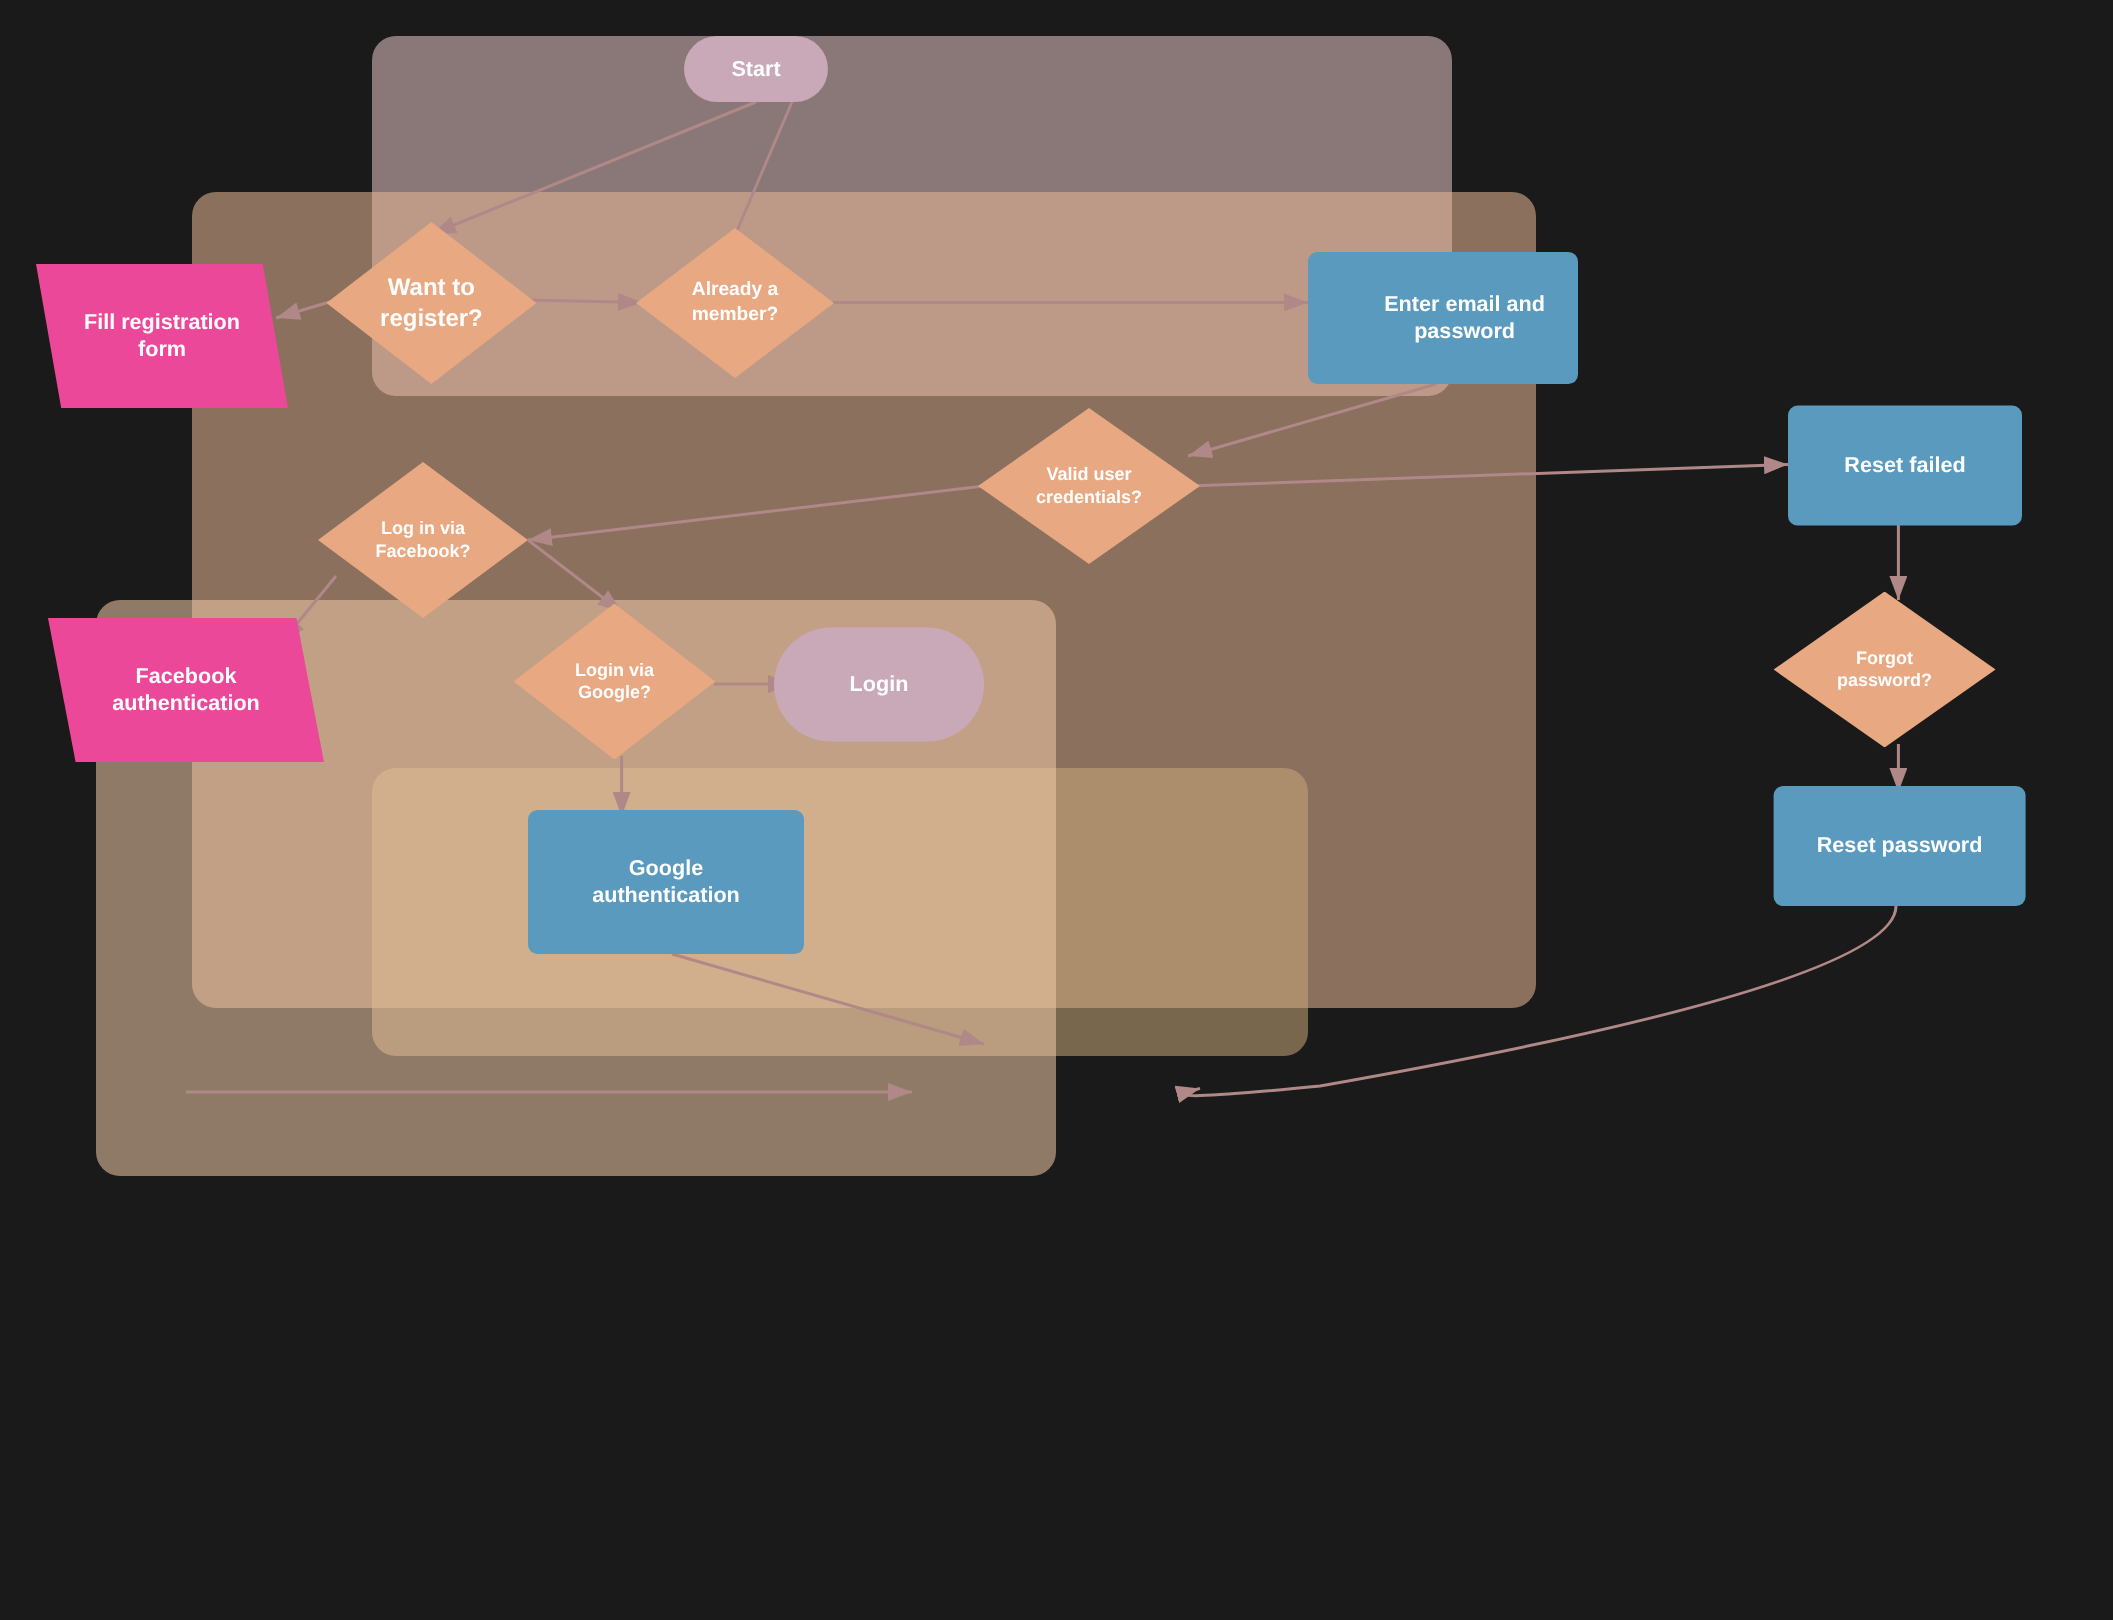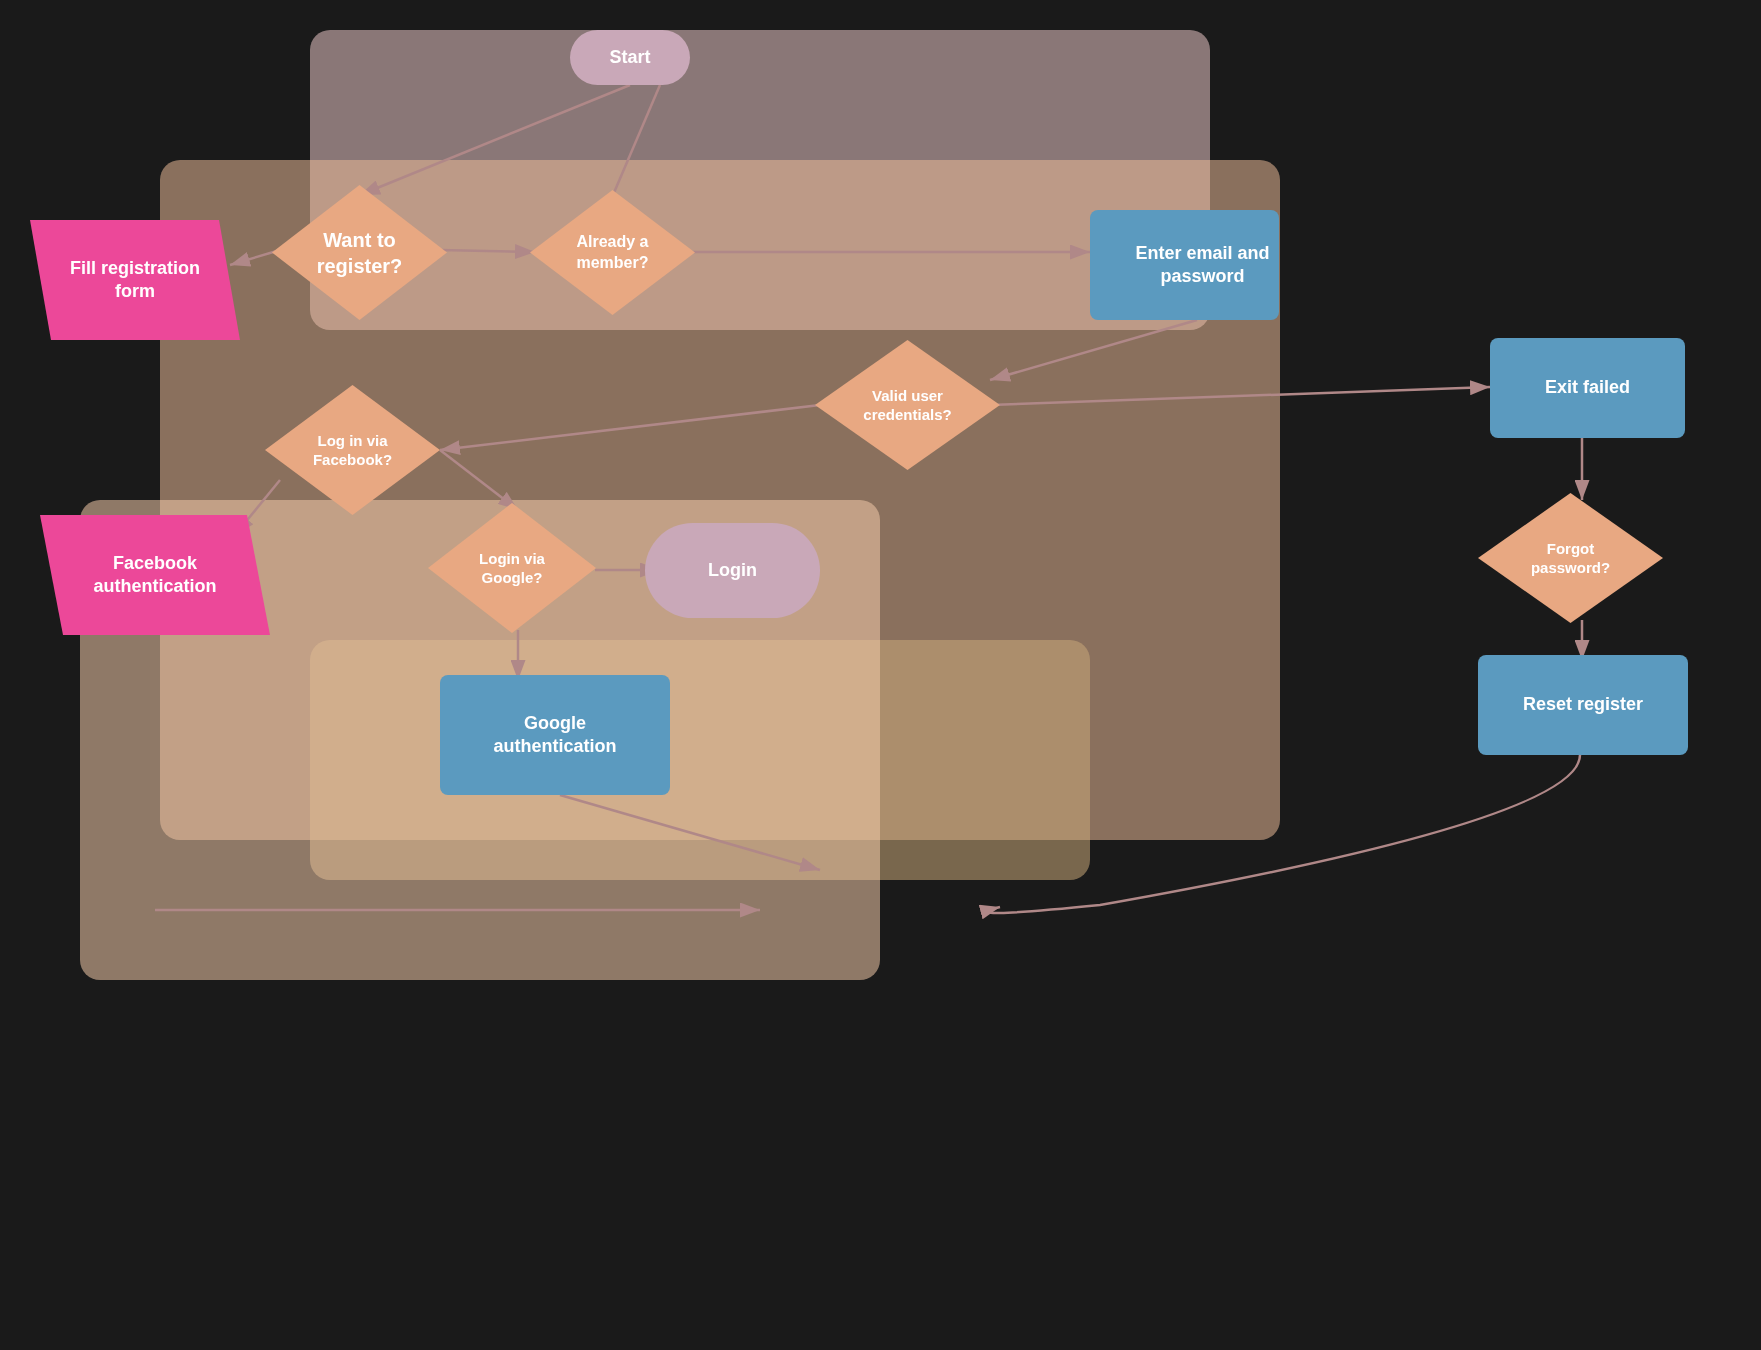--- a/index.html
+++ b/index.html
@@ -158,38 +158,38 @@
   </div>
 
   <div class="node node-diamond" style="left:272px;top:185px;width:175px;height:135px;">
     <span class="node-label" style="font-size:20px;">Want to<br>register?</span>
   </div>
 
   <div class="node node-diamond" style="left:530px;top:190px;width:165px;height:125px;">
     <span class="node-label" style="font-size:16px;">Already a<br>member?</span>
   </div>
 
-  <div class="node node-rect" style="left:1090px;top:210px;width:189px;height:110px;padding-left:36px;">
+  <div class="node node-rect" style="left:1090px;top:210px;width:225px;height:110px;padding-left:36px;">
     <span class="node-label">Enter email and<br>password</span>
   </div>
 
   <div class="node node-diamond" style="left:815px;top:340px;width:185px;height:130px;">
     <span class="node-label" style="font-size:15px;">Valid user<br>credentials?</span>
   </div>
 
   <div class="node node-rect" style="left:1490px;top:338px;width:195px;height:100px;">
-    <span class="node-label">Exit failed</span>
+    <span class="node-label">Reset failed</span>
   </div>
 
   <div class="node node-diamond" style="left:1478px;top:493px;width:185px;height:130px;">
     <span class="node-label" style="font-size:15px;">Forgot<br>password?</span>
   </div>
 
   <div class="node node-rect" style="left:1478px;top:655px;width:210px;height:100px;">
-    <span class="node-label">Reset register</span>
+    <span class="node-label">Reset password</span>
   </div>
 
   <div class="node node-diamond" style="left:265px;top:385px;width:175px;height:130px;">
     <span class="node-label" style="font-size:15px;">Log in via<br>Facebook?</span>
   </div>
 
   <div class="node node-arrow-left" style="left:40px;top:515px;width:230px;height:120px;">
     <span class="node-label">Facebook<br>authentication</span>
   </div>
 

